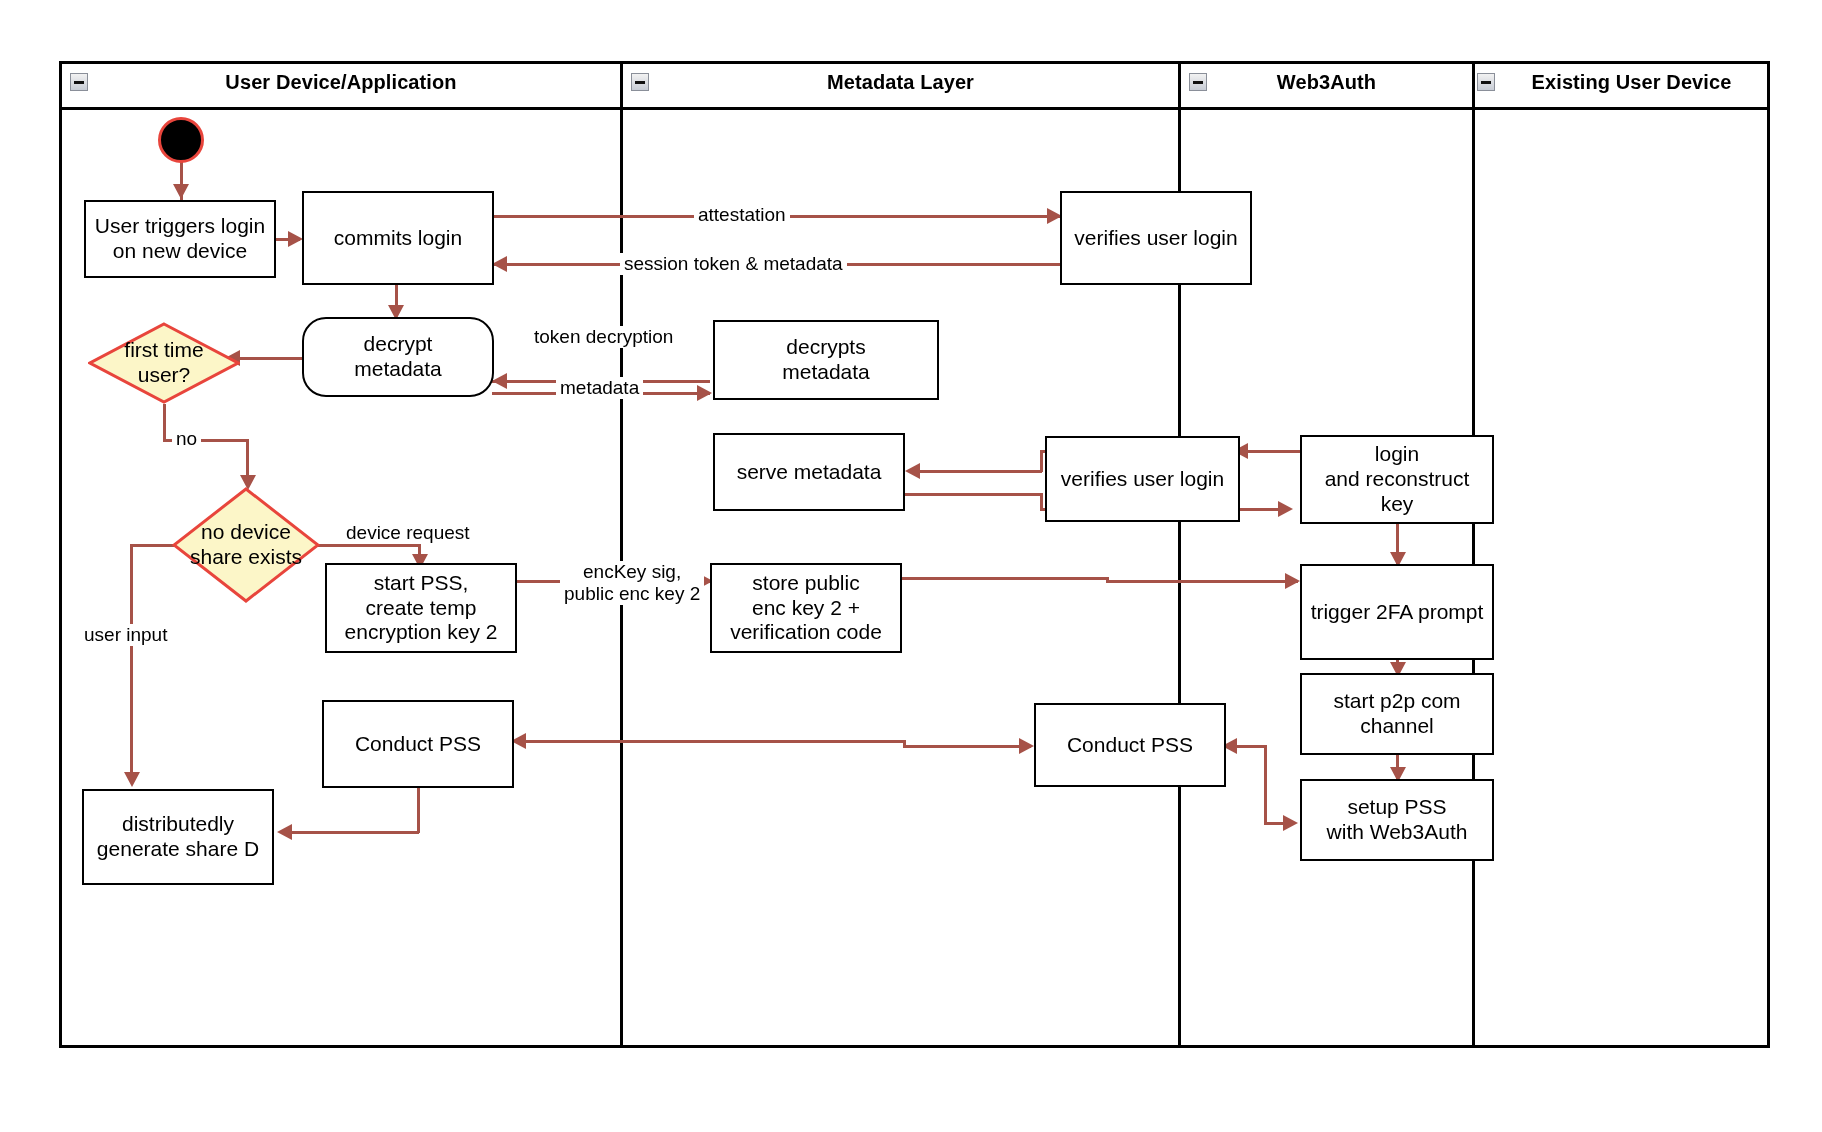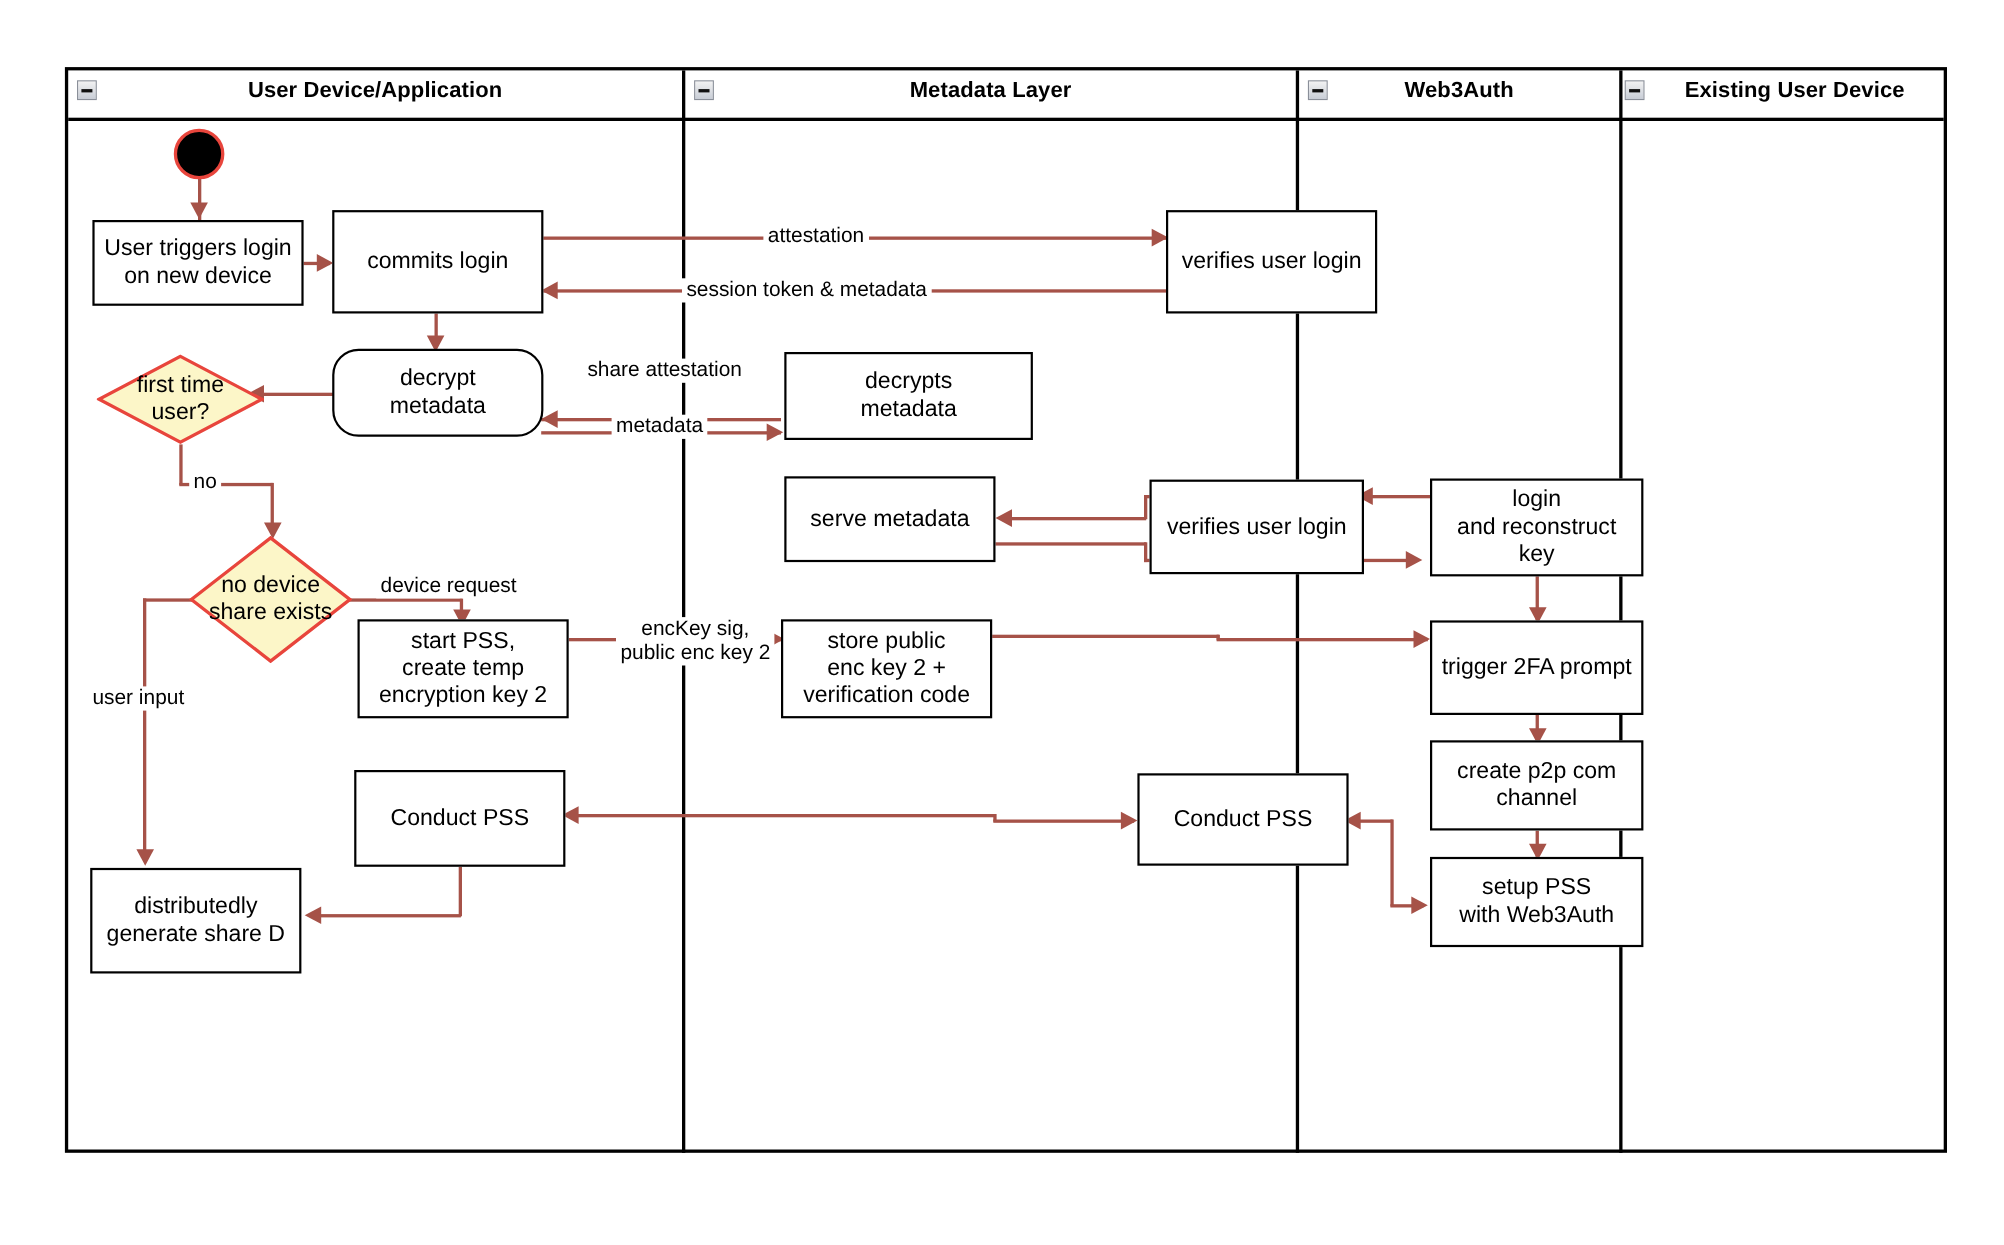--- a/index.html
+++ b/index.html
@@ -101,21 +101,21 @@
 
   <div class="edge eh" style="left:492px;top:263px;width:570px;"></div>
   <div class="ahead left" style="left:492px;top:256px;"></div>
   <div class="elabel" style="left:620px;top:253px;">session token &amp; metadata</div>
 
   <div class="edge ev" style="left:395px;top:278px;height:35px;"></div>
   <div class="ahead down" style="left:388px;top:305px;"></div>
 
   <div class="edge eh" style="left:492px;top:392px;width:218px;"></div>
   <div class="ahead right" style="left:697px;top:385px;"></div>
-  <div class="elabel" style="left:530px;top:326px;">share attestation</div>
+  <div class="elabel" style="left:530px;top:326px;">token decryption</div>
 
   <div class="edge eh" style="left:492px;top:380px;width:218px;"></div>
   <div class="ahead left" style="left:492px;top:373px;"></div>
   <div class="elabel" style="left:556px;top:377px;">metadata</div>
 
   <div class="edge eh" style="left:228px;top:357px;width:75px;"></div>
   <div class="ahead left" style="left:225px;top:350px;"></div>
 
   <div class="edge ev" style="left:163px;top:404px;height:37px;"></div>
   <div class="edge eh" style="left:163px;top:439px;width:85px;"></div>
@@ -276,27 +276,27 @@
     <span>Conduct PSS</span>
   </div>
 
   <div class="node" style="left:1300px;top:435px;width:194px;height:89px;">
     <div>
       <span>login</span><br>
       <span>and reconstruct key</span>
     </div>
   </div>
 
-  <div class="node" style="left:1300px;top:564px;width:194px;height:86px;">
+  <div class="node" style="left:1300px;top:564px;width:194px;height:96px;">
     <span>trigger 2FA prompt</span>
   </div>
 
   <div class="node" style="left:1300px;top:673px;width:194px;height:82px;">
     <div>
-      <span>create p2p com</span><br>
+      <span>start p2p com</span><br>
       <span>channel</span>
     </div>
   </div>
 
   <div class="node" style="left:1300px;top:779px;width:194px;height:82px;">
     <div>
       <span>setup PSS</span><br>
       <span>with Web3Auth</span>
     </div>
   </div>

